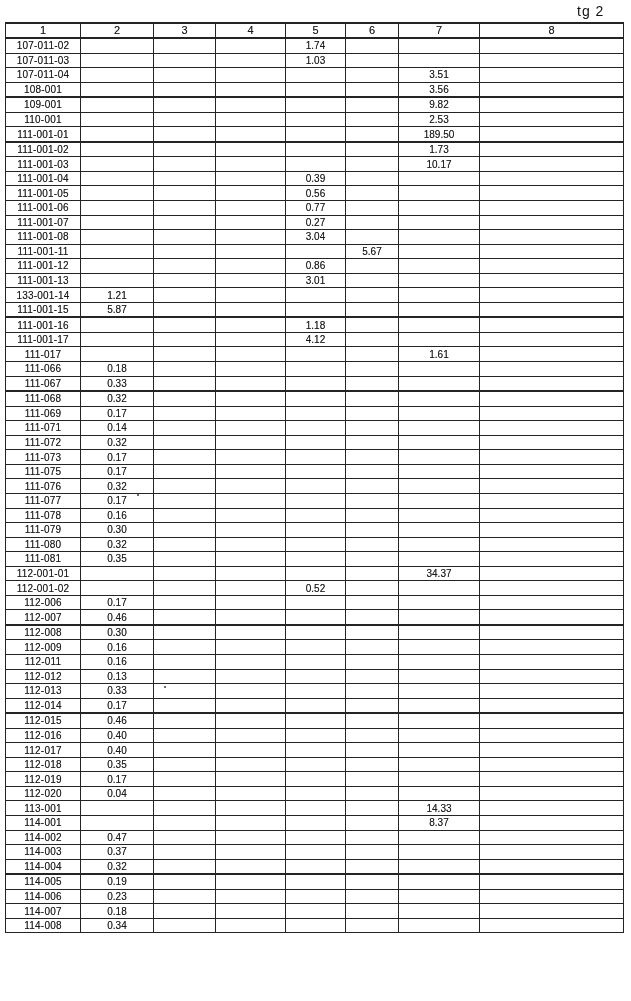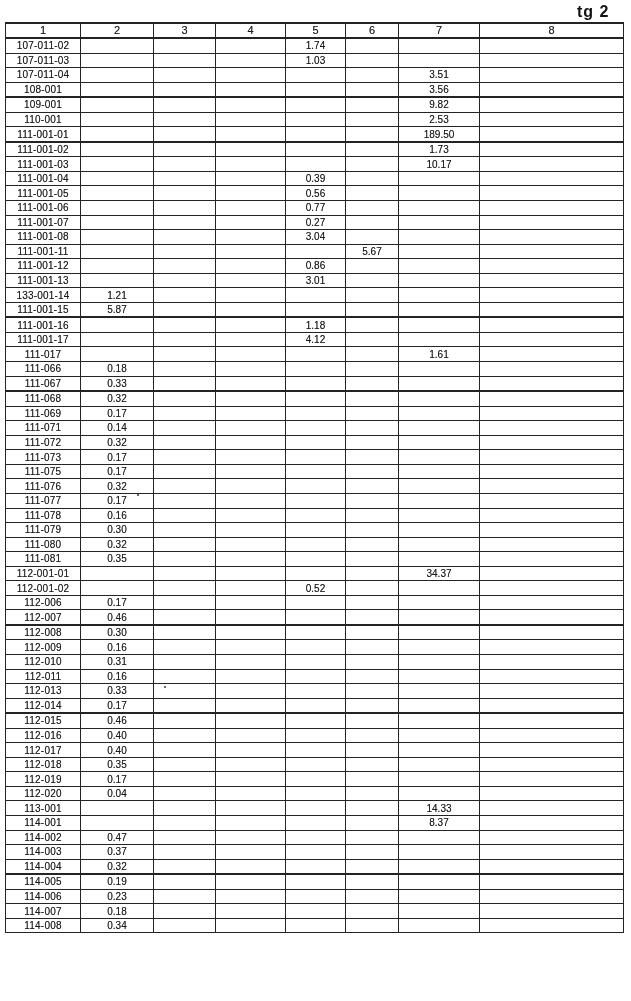--- a/index.html
+++ b/index.html
@@ -12,22 +12,22 @@
     width: 631px;
     height: 1001px;
     font-family: "Liberation Sans", sans-serif;
     color: #1b1b1b;
     overflow: hidden;
   }
   .page-label {
     position: absolute;
     top: 3px;
     left: 577px;
-    font-size: 16px;
-    font-weight: bold;
+    font-size: 14px;
+    font-weight: normal;
     color: #111;
     letter-spacing: 1px;
   }
   table.scan-table {
     position: absolute;
     left: 5px;
     top: 22px;
     width: 618px;
     border-collapse: collapse;
     table-layout: fixed;
@@ -518,32 +518,32 @@
         <td class="id-cell">112-009</td>
         <td>0.16</td>
         <td></td>
         <td></td>
         <td></td>
         <td></td>
         <td></td>
         <td></td>
       </tr>
       <tr>
-        <td class="id-cell">112-010</td>
-        <td>0.31</td>
-        <td></td>
-        <td></td>
-        <td></td>
-        <td></td>
-        <td></td>
-        <td></td>
-      </tr>
-      <tr>
         <td class="id-cell">112-011</td>
         <td>0.16</td>
+        <td></td>
+        <td></td>
+        <td></td>
+        <td></td>
+        <td></td>
+        <td></td>
+      </tr>
+      <tr>
+        <td class="id-cell">112-012</td>
+        <td>0.13</td>
         <td></td>
         <td></td>
         <td></td>
         <td></td>
         <td></td>
         <td></td>
       </tr>
       <tr>
         <td class="id-cell">112-013</td>
         <td>0.33</td>

